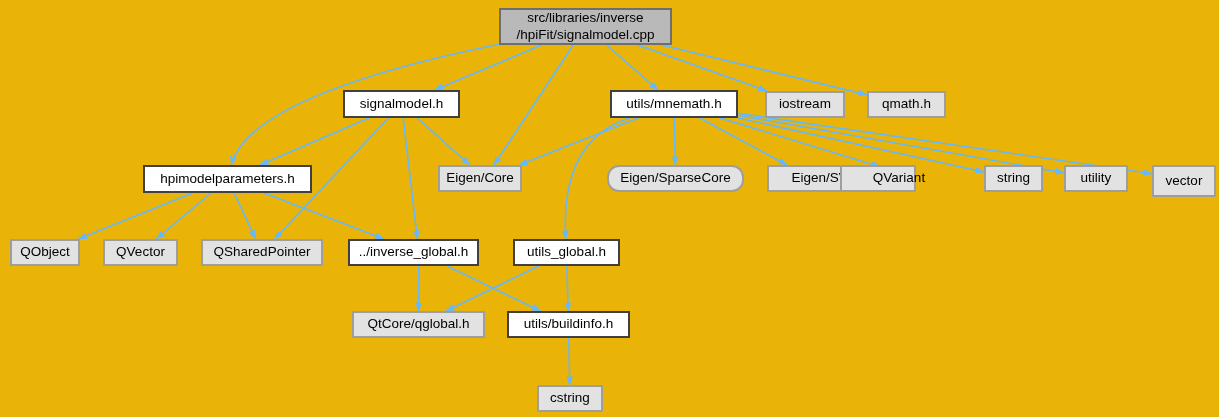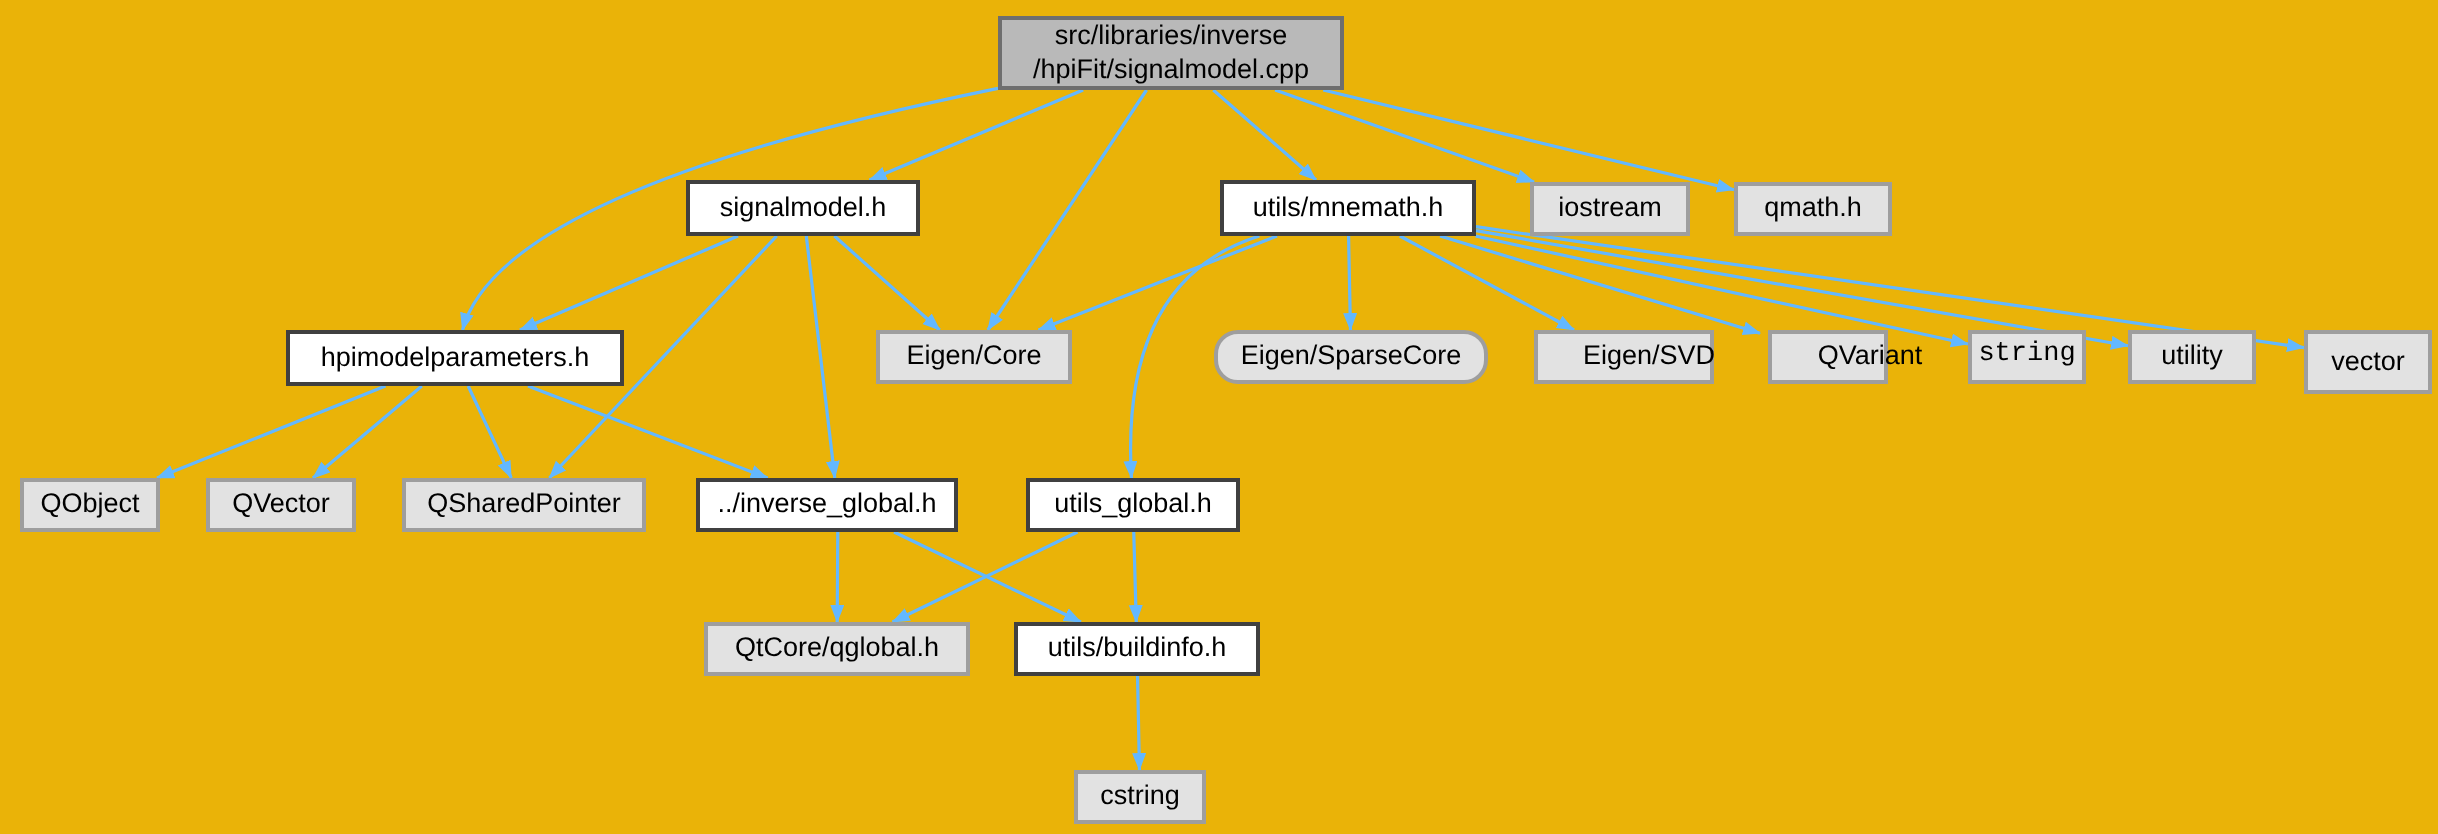--- a/index.html
+++ b/index.html
@@ -65,25 +65,25 @@
       <path d="M568.7736486486486,338 L569.7263513513514,385" fill="none" stroke="#63b8ff" stroke-width="1.6" marker-end="url(#arrow)"></path>
     </svg>
   <div id="nodes">
       <div class="node root" style="left: 499px; top: 8px; width: 173px; height: 37px;"><span>src/libraries/inverse
 /hpiFit/signalmodel.cpp</span></div>
       <div class="node internal" style="left: 343px; top: 90px; width: 117px; height: 28px;"><span>signalmodel.h</span></div>
       <div class="node internal" style="left: 610px; top: 90px; width: 128px; height: 28px;"><span>utils/mnemath.h</span></div>
       <div class="node external" style="left: 765px; top: 91px; width: 80px; height: 27px;"><span>iostream</span></div>
       <div class="node external" style="left: 867px; top: 91px; width: 79px; height: 27px;"><span>qmath.h</span></div>
       <div class="node internal" style="left: 143px; top: 165px; width: 169px; height: 28px;"><span>hpimodelparameters.h</span></div>
-      <div class="node external" style="left: 438px; top: 165px; width: 98px; height: 27px;"><span>Eigen/Core</span></div>
+      <div class="node external" style="left: 438px; top: 165px; width: 84px; height: 27px;"><span>Eigen/Core</span></div>
       <div class="node external" style="left: 607px; top: 165px; width: 137px; height: 27px; border-radius: 12px;"><span>Eigen/SparseCore</span></div>
       <div class="node external" style="left: 767px; top: 165px; width: 90px; height: 27px; padding-left: 25px;"><span>Eigen/SVD</span></div>
-      <div class="node external" style="left: 884px; top: 165px; width: 60px; height: 27px; padding-left: 42px;"><span>QVariant</span></div>
-      <div class="node external" style="left: 984px; top: 165px; width: 59px; height: 27px; font-family: Liberation Mono, monospace;"><span>string</span></div>
+      <div class="node external" style="left: 840px; top: 165px; width: 76px; height: 27px; padding-left: 42px;"><span>QVariant</span></div>
+      <div class="node external" style="left: 984px; top: 165px; width: 59px; height: 27px;"><span>string</span></div>
       <div class="node external" style="left: 1064px; top: 165px; width: 64px; height: 27px;"><span>utility</span></div>
       <div class="node external" style="left: 1152px; top: 165px; width: 64px; height: 32px;"><span>vector</span></div>
       <div class="node external" style="left: 10px; top: 239px; width: 70px; height: 27px;"><span>QObject</span></div>
       <div class="node external" style="left: 103px; top: 239px; width: 75px; height: 27px; text-align: right;"><span>QVector</span></div>
       <div class="node external" style="left: 201px; top: 239px; width: 122px; height: 27px;"><span>QSharedPointer</span></div>
       <div class="node internal" style="left: 348px; top: 239px; width: 131px; height: 27px;"><span>../inverse_global.h</span></div>
       <div class="node internal" style="left: 513px; top: 239px; width: 107px; height: 27px;"><span>utils_global.h</span></div>
       <div class="node external" style="left: 352px; top: 311px; width: 133px; height: 27px;"><span>QtCore/qglobal.h</span></div>
       <div class="node internal" style="left: 507px; top: 311px; width: 123px; height: 27px;"><span>utils/buildinfo.h</span></div>
       <div class="node external" style="left: 537px; top: 385px; width: 66px; height: 27px;"><span>cstring</span></div>

